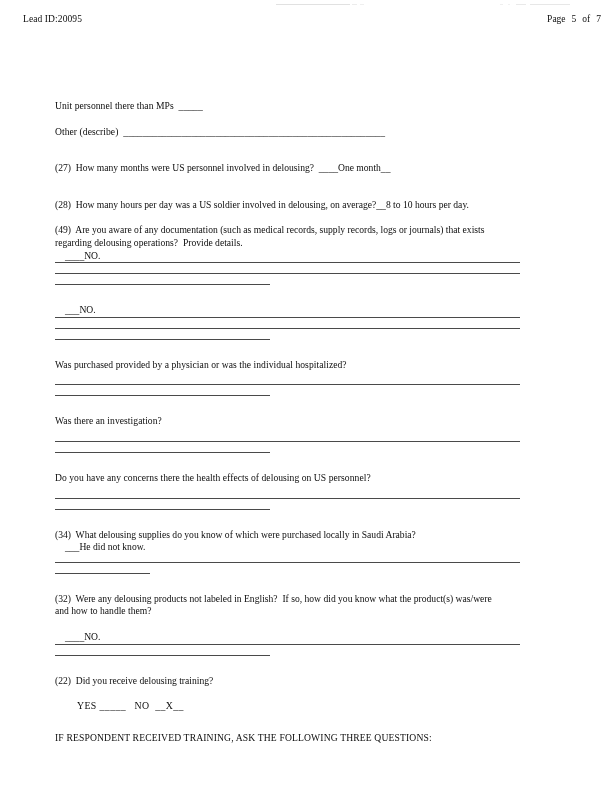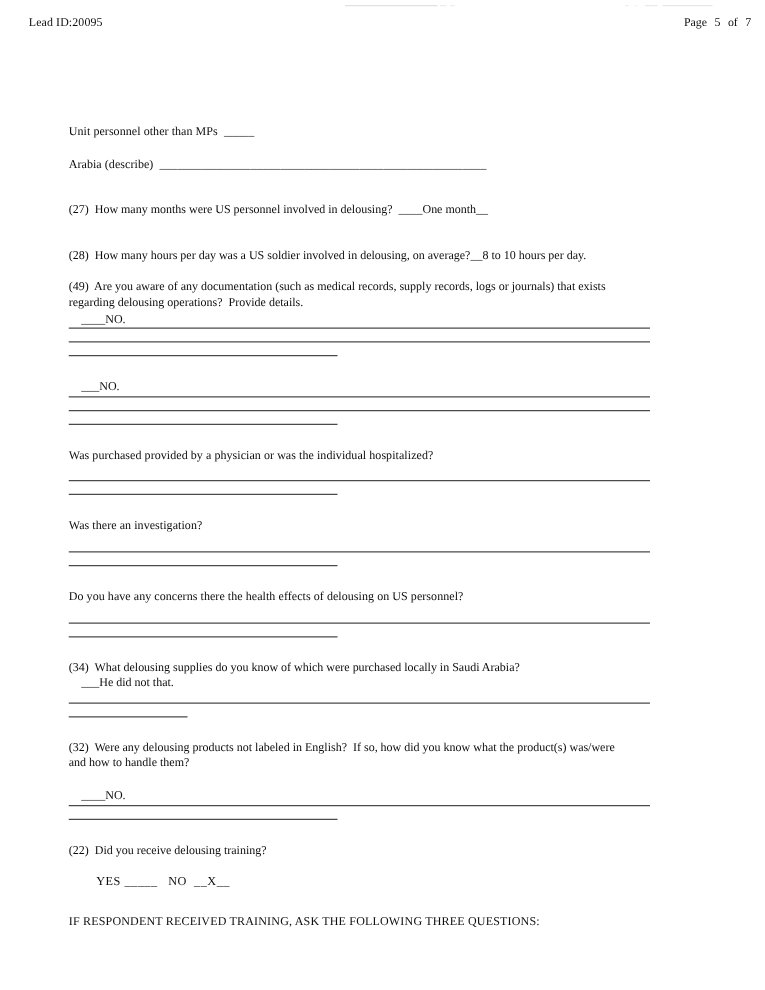--- a/index.html
+++ b/index.html
@@ -129,23 +129,23 @@
   <div class="scan-artifact a6"></div>
   <div class="scan-artifact a7"></div>
 
   <div class="header">
     <div class="lead-id">Lead ID:20095</div>
     <div class="page-num"><span>Page</span><span>5</span><span>of</span><span>7</span></div>
   </div>
 
   <div class="body">
 
-    <div class="line-text">Unit personnel other than MPs  _____</div>
-    <div class="spacer-m"></div>
-    <div class="line-text">Arabia (describe)  ______________________________________________________</div>
+    <div class="line-text">Unit personnel there than MPs  _____</div>
+    <div class="spacer-m"></div>
+    <div class="line-text">Other (describe)  ______________________________________________________</div>
 
     <div class="spacer-xl"></div>
 
     <div class="q">
       <div class="q-text">(27)  How many months were US personnel involved in delousing?  ____One month__</div>
     </div>
 
     <div class="spacer-xl"></div>
 
     <div class="q">
@@ -207,21 +207,21 @@
     <div class="rules">
       <div class="rule full"></div>
       <div style="height:10px"></div>
       <div class="rule short"></div>
     </div>
 
     <div class="spacer-l"></div>
 
     <div class="q">
       <div class="q-text">(34)  What delousing supplies do you know of which were purchased locally in Saudi Arabia?</div>
-      <div class="answer-inline">___He did not that.</div>
+      <div class="answer-inline">___He did not know.</div>
       <div class="spacer-s"></div>
       <div class="rules">
         <div class="rule full"></div>
         <div style="height:10px"></div>
         <div class="rule mini"></div>
       </div>
     </div>
 
     <div class="spacer-l"></div>
 

